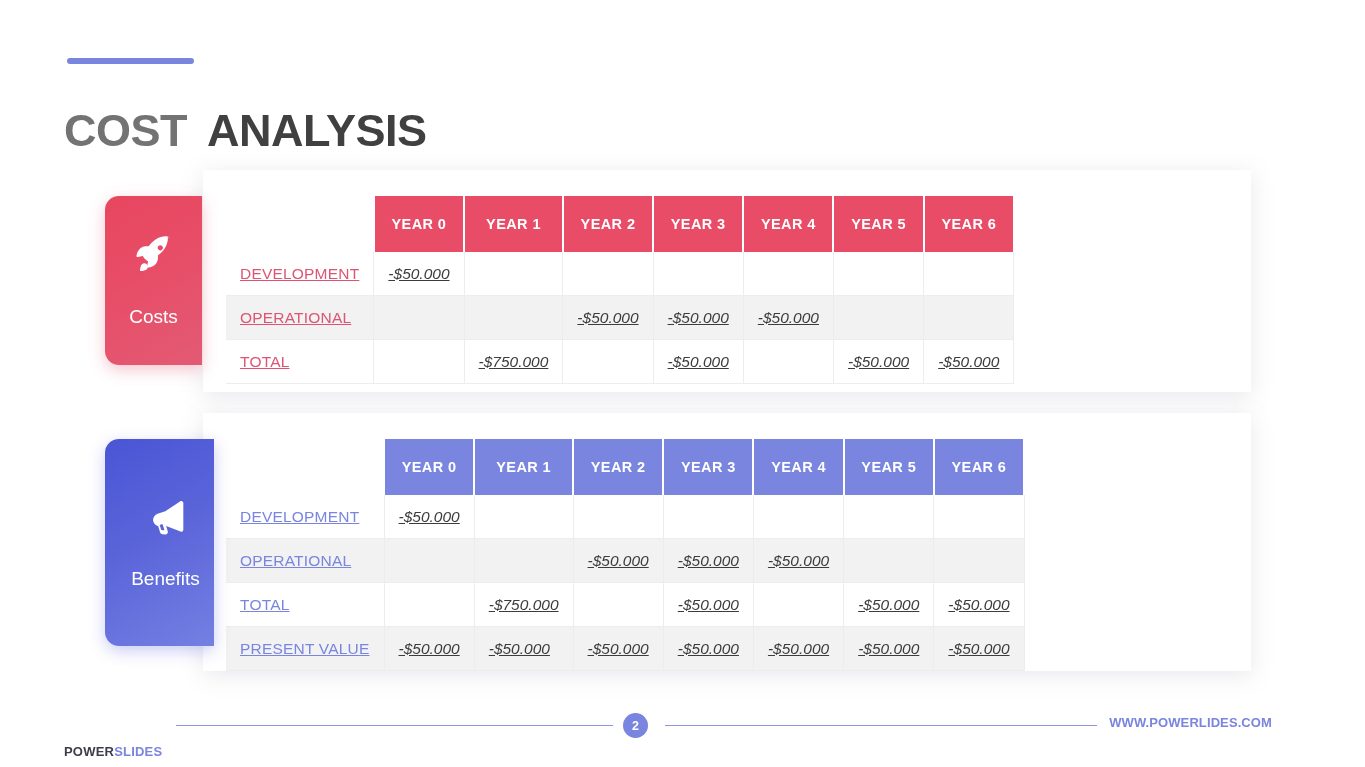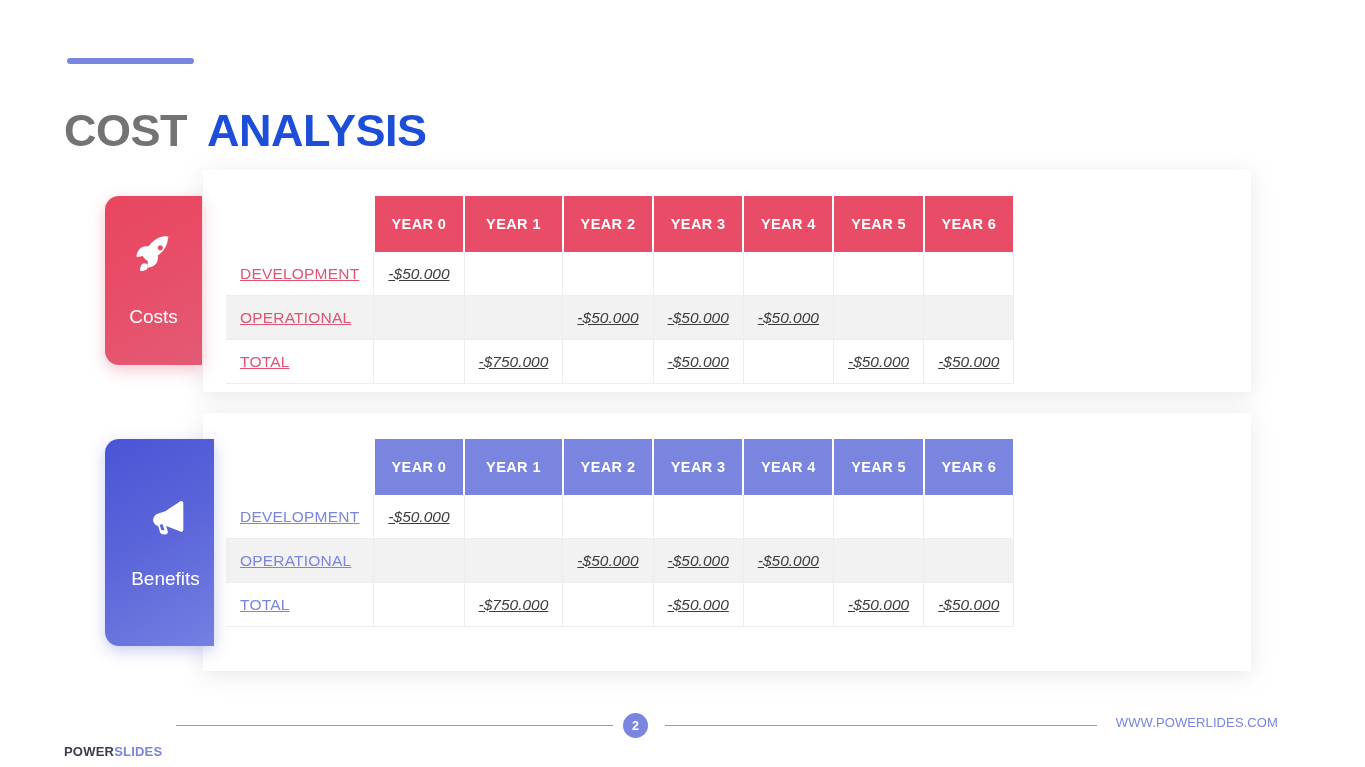--- a/index.html
+++ b/index.html
@@ -30,21 +30,21 @@
     position: absolute;
     left: 64px;
     top: 73px;
     font-size: 45px;
     font-weight: bold;
     letter-spacing: -0.5px;
     line-height: 56px;
     white-space: nowrap;
   }
   #page-title .t-dark { color: #737373; }
-  #page-title .t-accent { color: #1d4ed8; margin-left: 8px; }
+  #page-title .t-accent { color: #404040; margin-left: 8px; }
 
   
   .section {
     position: absolute;
     left: 0;
     top: 0;
   }
 
   
   .table-panel {
@@ -176,24 +176,24 @@
     background: #7985de;
     color: #ffffff;
     font-size: 12.5px;
     font-weight: bold;
     display: flex;
     align-items: center;
     justify-content: center;
   }
   #footer-url {
     position: absolute;
-    right: 87px;
+    right: 93px;
     top: 715px;
     font-size: 13px;
-    font-weight: normal;
+    font-weight: bold;
     color: #7985de;
     letter-spacing: 0.1px;
     white-space: nowrap;
   }
 </style>
 </head>
 <body>
 
 <div id="title-rule"></div>
 <h1 id="page-title"><span class="t-dark">COST</span> <span class="t-accent">ANALYSIS</span></h1>
@@ -330,20 +330,30 @@
       <tr class="plain">
         <td class="row-label">TOTAL</td>
         <td class="val"></td>
         <td class="val">-$750.000</td>
         <td class="val"></td>
         <td class="val">-$50.000</td>
         <td class="val"></td>
         <td class="val">-$50.000</td>
         <td class="val">-$50.000</td>
       </tr>
+      <tr class="stripe">
+        <td class="row-label">PRESENT VALUE</td>
+        <td class="val">-$50.000</td>
+        <td class="val">-$50.000</td>
+        <td class="val">-$50.000</td>
+        <td class="val">-$50.000</td>
+        <td class="val">-$50.000</td>
+        <td class="val">-$50.000</td>
+        <td class="val">-$50.000</td>
+      </tr>
     </tbody>
   </table>
 </div>
 
 <div id="footer">
   <div id="footer-brand"><span class="b-dark">POWER</span><span class="b-accent">SLIDES</span></div>
   <div class="footer-rule" id="footer-rule-left"></div>
   <div id="page-number">2</div>
   <div class="footer-rule" id="footer-rule-right"></div>
   <div id="footer-url">WWW.POWERLIDES.COM</div>

